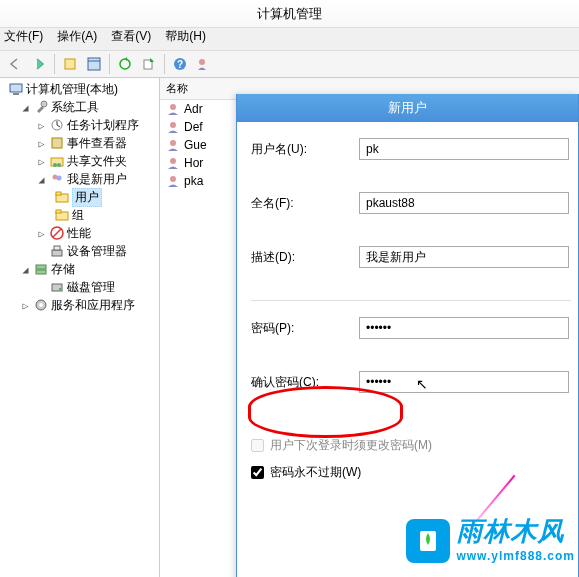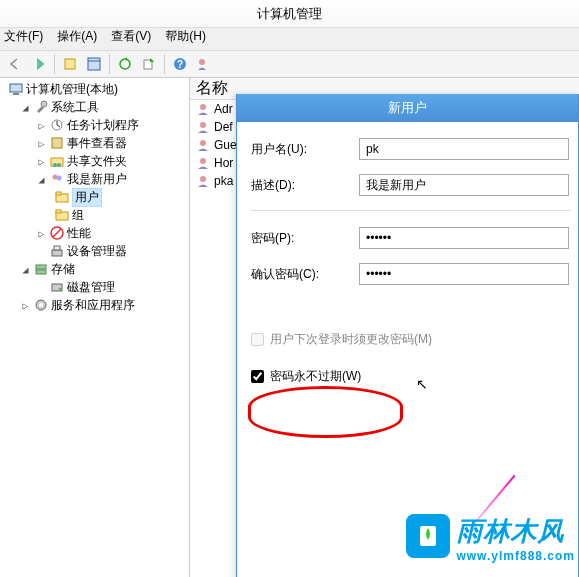--- a/index.html
+++ b/index.html
@@ -8,52 +8,52 @@
 .titlebar { height: 28px; background: linear-gradient(#fff,#f8f8f8); border-bottom: 1px solid #ddd; text-align: center; line-height: 28px; font-size: 13px; color: #000; }
 
 .menubar { height: 22px; background: #f0f0f0; padding: 0 4px; display: flex; align-items: flex-start; gap: 14px; font-size: 12px; }
 .menubar span { color: #000; }
 
 .toolbar { height: 28px; background: #f5f5f5; border-top: 1px solid #ddd; border-bottom: 1px solid #ccc; display: flex; align-items: center; padding: 0 4px; gap: 2px; }
 .tb-btn { width: 22px; height: 22px; display: flex; align-items: center; justify-content: center; border: 1px solid transparent; }
 .tb-sep { width: 1px; height: 20px; background: #ccc; margin: 0 2px; }
 
 .main { display: flex; height: calc(577px - 28px - 22px - 28px); }
-.tree-pane { width: 190px; border-right: 1px solid #ccc; background: #fff; overflow: hidden; padding: 2px 0; }
+.tree-pane { width: 160px; border-right: 1px solid #ccc; background: #fff; overflow: hidden; padding: 2px 0; }
 .tree-pane .item { display: flex; align-items: center; height: 18px; padding-left: 4px; font-size: 12px; white-space: nowrap; }
 .tree-pane .exp { width: 11px; text-align: center; color: #555; font-size: 10px; font-family: monospace; }
 .tree-pane .ico { width: 16px; height: 16px; margin: 0 2px; display: inline-flex; align-items: center; justify-content: center; }
 .depth1 { padding-left: 6px !important; }
 .depth2 { padding-left: 20px !important; }
 .depth3 { padding-left: 36px !important; }
 .depth4 { padding-left: 52px !important; }
 .selected > .lbl { background: #cce8ff; border: 1px dotted #99d1ff; padding: 0 2px; }
 
 .content-pane { flex: 1; position: relative; background: #fff; }
-.col-header { height: 22px; background: #f7f7f7; border-bottom: 1px solid #ddd; display: flex; align-items: center; padding-left: 6px; font-size: 16px; }
+.col-header { height: 22px; background: #f7f7f7; border-bottom: 1px solid #ddd; display: flex; align-items: center; padding-left: 6px; font-size: 11px; }
 .list-area { position: relative; }
 .list-row { display: flex; align-items: center; height: 18px; padding-left: 6px; gap: 4px; font-size: 12px; }
 .user-ico { width: 14px; height: 14px; }
 
 .dialog { position: absolute; left: 236px; top: 94px; width: 343px; height: 554px; background: #fff; border: 1px solid #4a90d9; border-top: none; box-shadow: -2px 0 6px rgba(0,0,0,.15); }
 .dialog-title { height: 28px; background: linear-gradient(#5aa7e8,#4a90d9); color: #fff; text-align: center; line-height: 28px; font-size: 13px; }
 .dialog-body { padding: 16px 0 0 14px; font-size: 12px; }
-.form-row { display: flex; align-items: center; margin-bottom: 14px; }
+.form-row { display: flex; align-items: center; margin-bottom: 32px; }
 .form-row .lbl { width: 108px; }
 .form-row input[type=text], .form-row input[type=password] { width: 210px; height: 22px; border: 1px solid #aaa; padding: 0 6px; font-size: 12px; }
 .divider { height: 1px; background: #ddd; margin: 8px 0 16px 0; width: 320px; }
-.chk-row { display: flex; align-items: center; margin-bottom: 10px; gap: 6px; position: relative; margin-top: 20px; }
+.chk-row { display: flex; align-items: center; margin-bottom: 10px; gap: 6px; position: relative; }
 .chk-row input { width: 13px; height: 13px; accent-color: #000; }
 .chk-row.disabled { color: #888; }
 .chk-row.disabled input { accent-color: #888; }
 .highlight-area { border: 3px solid #e00; border-radius: 50%/40%; position: absolute; left: 248px; top: 386px; width: 155px; height: 52px; pointer-events: none; z-index: 50; }
 .cursor { position: absolute; left: 416px; top: 376px; font-size: 14px; z-index: 51; pointer-events: none; }
 .btn-help { position: absolute; left: 14px; bottom: 16px; width: 78px; height: 24px; background: #f0f0f0; border: 1px solid #aaa; font-size: 12px; }
 
-.watermark { position: absolute; right: 4px; bottom: 14px; display: flex; align-items: flex-start; gap: 6px; z-index: 60; }
+.watermark { position: absolute; right: 4px; bottom: 14px; display: flex; align-items: flex-end; gap: 6px; z-index: 60; }
 .wm-icon { width: 44px; height: 44px; background: #00a1e9; border-radius: 8px; display: flex; align-items: center; justify-content: center; color: #fff; font-size: 22px; }
 .wm-text { font-family: "Microsoft YaHei"; }
 .wm-text .cn { color: #00a1e9; font-size: 26px; font-weight: bold; font-style: italic; letter-spacing: 1px; }
 .wm-text .url { color: #00a1e9; font-size: 12px; font-weight: bold; letter-spacing: 1px; }
 .pink-line { position: absolute; right: 50px; bottom: 70px; width: 80px; height: 2px; background: linear-gradient(90deg, transparent, #f0a); transform: rotate(-50deg); z-index: 55; }
 
 svg { display: block; }
 </style>
 </head>
 <body>
@@ -293,20 +293,24 @@
 </div>
 
 <div class="dialog">
   <div class="dialog-title">新用户</div>
   <div class="dialog-body">
     <div class="form-row">
         <span class="lbl">用户名(U):</span>
         <input type="text" value="pk" style="">
       </div>
     <div class="form-row">
+        <span class="lbl">全名(F):</span>
+        <input type="text" value="pkaust88" style="">
+      </div>
+    <div class="form-row">
         <span class="lbl">描述(D):</span>
         <input type="text" value="我是新用户" style="">
       </div>
     <div class="divider"></div>
     <div class="form-row">
         <span class="lbl">密码(P):</span>
         <input type="text" value="••••••" style="">
       </div>
     <div class="form-row">
         <span class="lbl">确认密码(C):</span>

